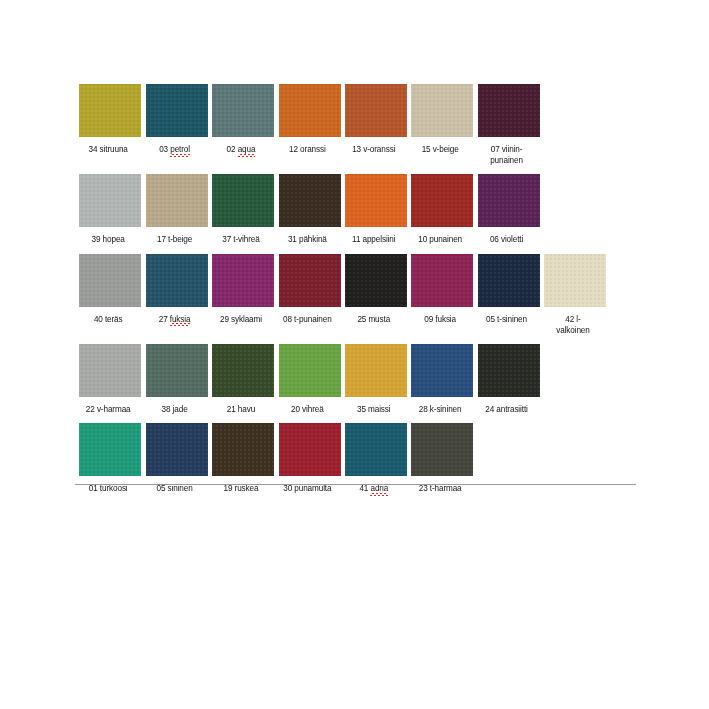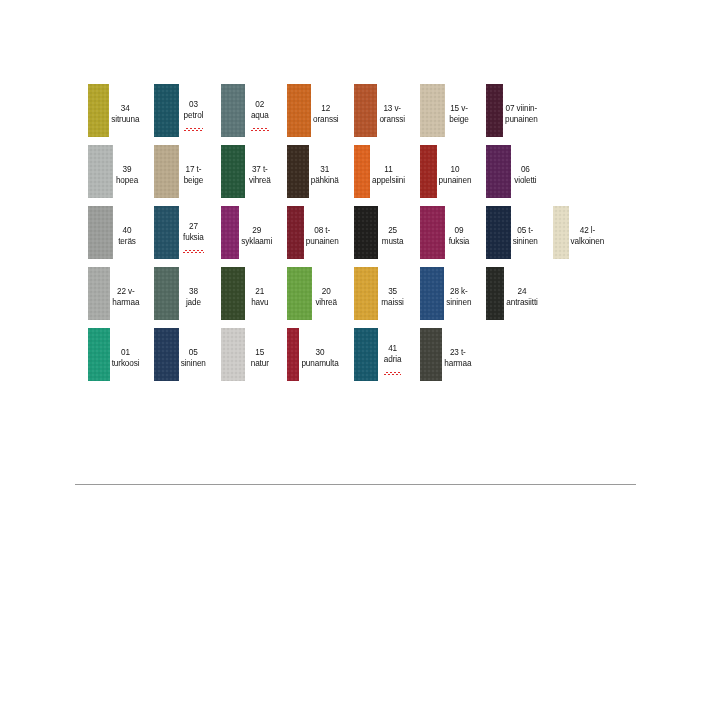--- a/index.html
+++ b/index.html
@@ -37,22 +37,22 @@
     display: flex;
     flex-direction: row;
     align-items: flex-start;
     margin-bottom: 8px;
   }
 
   .swatch-cell {
     width: 66.4px;
     flex: 0 0 66.4px;
     display: flex;
-    flex-direction: row;
-    align-items: center;
+    flex-direction: column;
+    align-items: flex-end;
     box-sizing: border-box;
   }
 
   .swatch-chip {
     width: 62px;
     height: 53px;
     margin-left: 13px;
     position: relative;
     background-repeat: repeat;
     background-size: 4px 4px;
@@ -74,21 +74,21 @@
     letter-spacing: -0.12px;
     text-align: center;
     color: #161616;
     white-space: pre-line;
     word-break: normal;
   }
 
   .swatch-label.misspelled .sp {
     display: inline-block;
     position: relative;
-    padding-bottom: 8px;
+    padding-bottom: 0;
   }
   .swatch-label.misspelled .sp::after {
     content: "";
     position: absolute;
     left: 0;
     right: 0;
     bottom: -1.5px;
     height: 3px;
     background-image:
       radial-gradient(circle at 1px 2.6px, #e02a2a 0.95px, transparent 1.1px),
@@ -241,22 +241,22 @@
       <div class="swatch-row">
         <div class="swatch-cell">
           <div class="swatch-chip" style="background-color: rgb(30, 155, 121);"></div>
           <div class="swatch-label">01 turkoosi</div>
         </div>
         <div class="swatch-cell">
           <div class="swatch-chip" style="background-color: rgb(37, 60, 92);"></div>
           <div class="swatch-label">05 sininen</div>
         </div>
         <div class="swatch-cell">
-          <div class="swatch-chip" style="background-color: rgb(205, 203, 200);"></div>
-          <div class="swatch-label">15 natur</div>
+          <div class="swatch-chip" style="background-color: rgb(62, 49, 34);"></div>
+          <div class="swatch-label">19 ruskea</div>
         </div>
         <div class="swatch-cell">
           <div class="swatch-chip" style="background-color: rgb(154, 32, 48);"></div>
           <div class="swatch-label">30 punamulta</div>
         </div>
         <div class="swatch-cell">
           <div class="swatch-chip" style="background-color: rgb(25, 90, 109);"></div>
           <div class="swatch-label misspelled">41 <span class="sp">adria</span></div>
         </div>
         <div class="swatch-cell">

